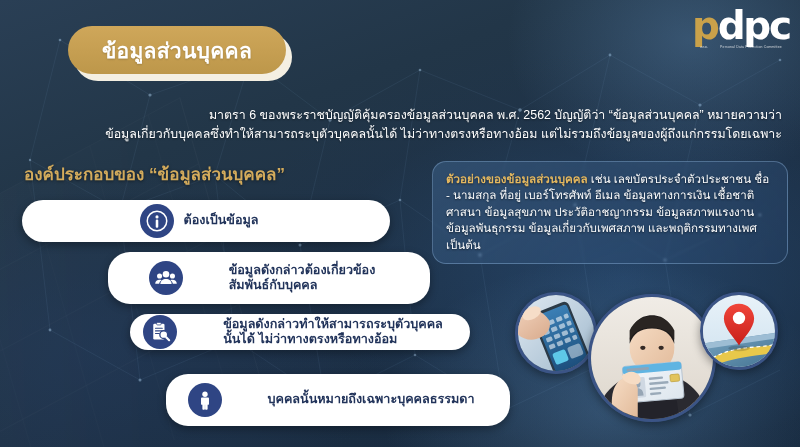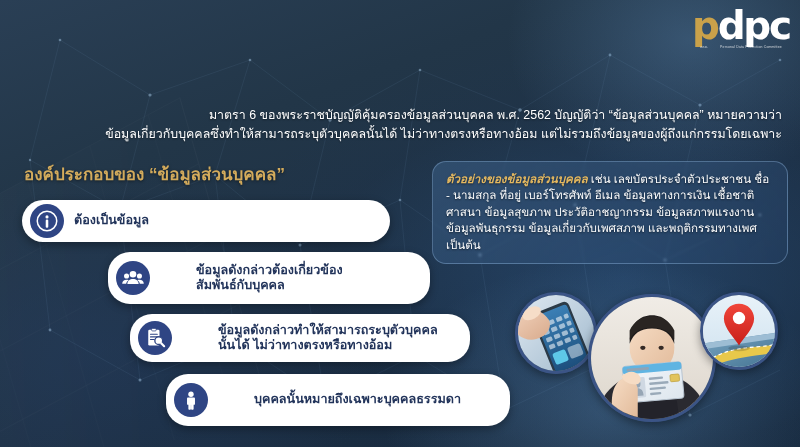--- a/index.html
+++ b/index.html
@@ -154,32 +154,33 @@
   
   .card {
     position: absolute;
     background: #ffffff;
     border-radius: 22px;
     display: flex;
     align-items: center;
     gap: 10px;
     padding: 6px 22px 6px 8px;
     box-shadow: 0 3px 8px rgba(0,0,0,0.33);
+    justify-content: center;
   }
   .card .label {
     color: #21335a;
     font-size: 12.6px;
     font-weight: 700;
     line-height: 15.5px;
   }
   .card .label .l2 { display: block; margin-left: 36px; }
 
   .card-1 { left: 22px;  top: 200px; width: 368px; height: 42px; }
   .card-2 { left: 108px; top: 252px; width: 322px; height: 52px; }
-  .card-3 { left: 130px; top: 314px; width: 340px; height: 48px; }
+  .card-3 { left: 130px; top: 314px; width: 340px; height: 36px; }
   .card-4 { left: 166px; top: 374px; width: 344px; height: 52px; }
 
   .icon-circle {
     flex: 0 0 auto;
     width: 34px; height: 34px;
     border-radius: 50%;
     background: #2f4584;
     display: flex;
     align-items: center;
     justify-content: center;
@@ -200,21 +201,20 @@
   .info-panel p {
     color: #ffffff;
     font-size: 11.6px;
     line-height: 16.4px;
     text-shadow: 0 1px 2px rgba(0,0,0,0.5);
   }
   .info-lead {
     color: #e0b congrats;
     color: #e4b860;
     font-weight: 700;
-    font-style: italic;
   }
 
   
   .photo {
     position: absolute;
     border-radius: 50%;
     border: 3px solid #3b5486;
     overflow: hidden;
     box-shadow: 0 3px 10px rgba(0,0,0,0.40);
   }
@@ -283,20 +283,26 @@
   <div class="glow-bc"></div>
 
   <div class="logo">
     <div class="logo-word"><span class="logo-p">p</span><span class="logo-dpc">dpc</span></div>
     <div class="logo-sub">
       <span>สคส.</span>
       <span>Personal Data Protection Committee</span>
     </div>
   </div>
 
+  <div class="title-wrap">
+    <div class="title-shadow"></div>
+    <div class="title-pill">
+      <span>ข้อมูลส่วนบุคคล</span>
+    </div>
+  </div>
 
   <div class="intro">
     <div>มาตรา 6 ของพระราชบัญญัติคุ้มครองข้อมูลส่วนบุคคล พ.ศ. 2562 บัญญัติว่า “ข้อมูลส่วนบุคคล” หมายความว่า</div>
     <div>ข้อมูลเกี่ยวกับบุคคลซึ่งทำให้สามารถระบุตัวบุคคลนั้นได้ ไม่ว่าทางตรงหรือทางอ้อม แต่ไม่รวมถึงข้อมูลของผู้ถึงแก่กรรมโดยเฉพาะ</div>
   </div>
 
   <div class="section-head">องค์ประกอบของ “ข้อมูลส่วนบุคคล”</div>
 
   <div class="card card-1">
     <div class="icon-circle">

